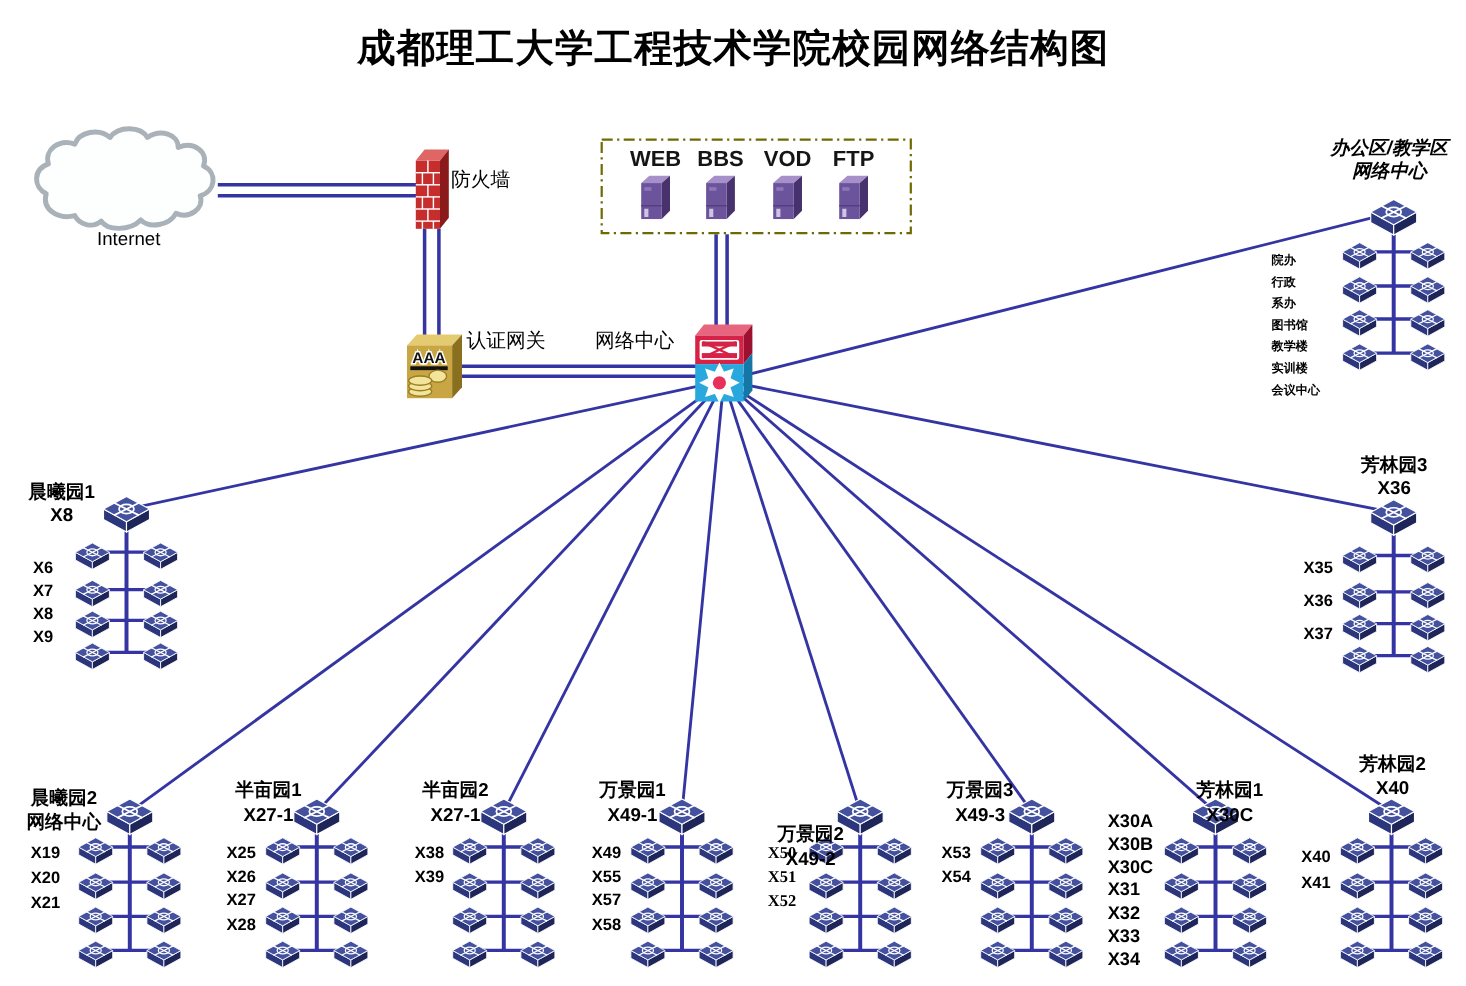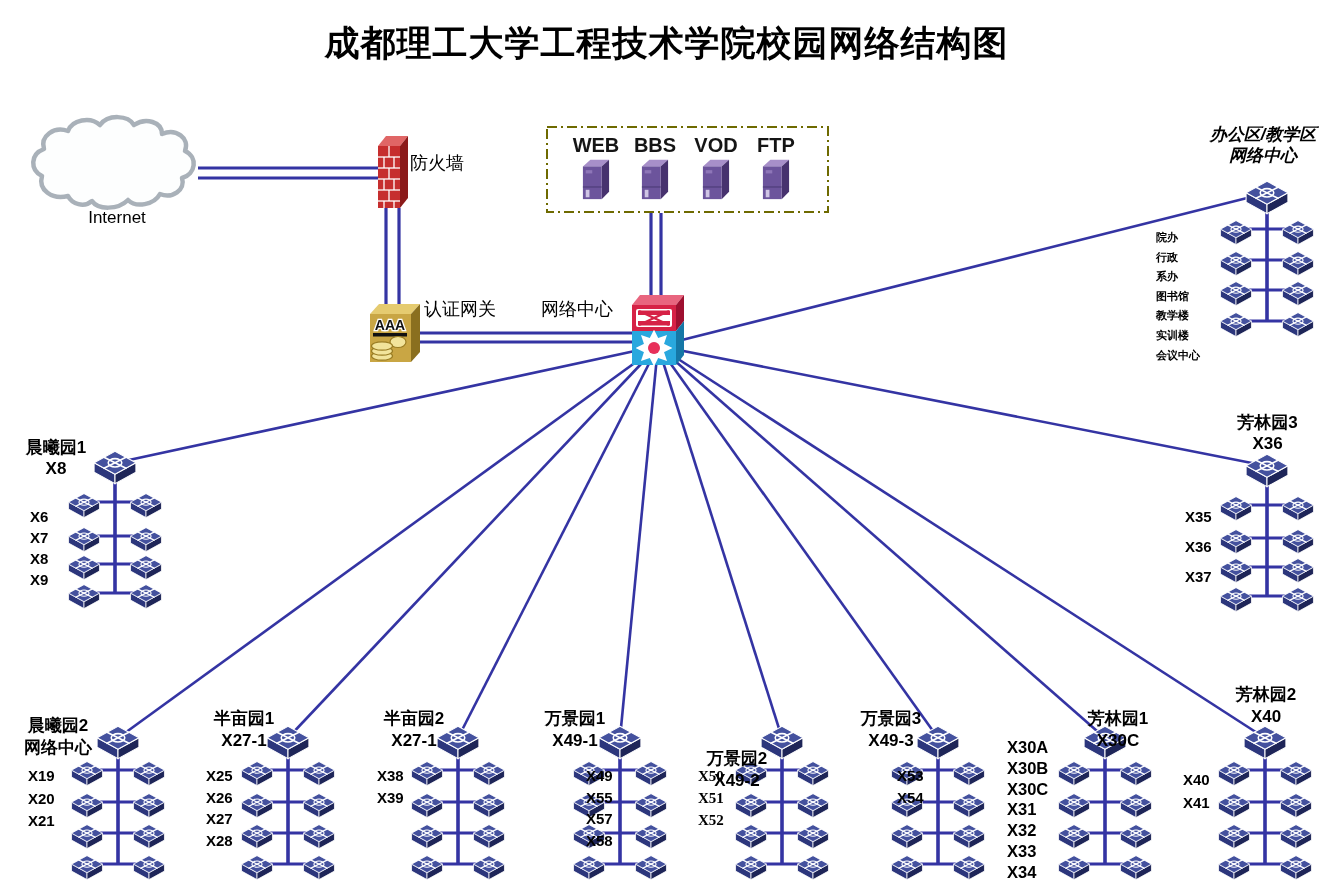--- a/index.html
+++ b/index.html
@@ -354,36 +354,36 @@
       <div class="cluster-title" style="left: 370px; top: 708px; width: 88px; line-height: 22px;">
         <div>半亩园2</div>
         <div>X27-1</div>
       </div>
       <div class="cluster-ports" style="left: 377px; top: 765px; line-height: 22px;">X38
 X39</div>
       <div class="cluster-title" style="left: 531px; top: 708px; width: 88px; line-height: 22px;">
         <div>万景园1</div>
         <div>X49-1</div>
       </div>
-      <div class="cluster-ports" style="left: 538px; top: 765px; line-height: 21.5px; margin-left: 48px;">X49
+      <div class="cluster-ports" style="left: 538px; top: 765px; line-height: 21.5px;">X49
 X55
 X57
 X58</div>
       <div class="cluster-title" style="left: 693px; top: 748px; width: 88px; line-height: 22px;">
         <div>万景园2</div>
         <div>X49-2</div>
       </div>
       <div class="cluster-ports" style="left: 698px; top: 765px; line-height: 22px; font-family: Liberation Serif, serif;">X50
 X51
 X52</div>
       <div class="cluster-title" style="left: 846px; top: 708px; width: 90px; line-height: 22px;">
         <div>万景园3</div>
         <div>X49-3</div>
       </div>
-      <div class="cluster-ports" style="left: 856px; top: 765px; line-height: 22px; margin-left: 41px;">X53
+      <div class="cluster-ports" style="left: 856px; top: 765px; line-height: 22px;">X53
 X54</div>
       <div class="cluster-title" style="left: 1068px; top: 708px; width: 100px; line-height: 22px;">
         <div>芳林园1</div>
         <div>X30C</div>
       </div>
       <div class="cluster-ports" style="left: 1007px; top: 737px; line-height: 20.8px; font-size: 16.5px;">X30A
 X30B
 X30C
 X31
 X32

